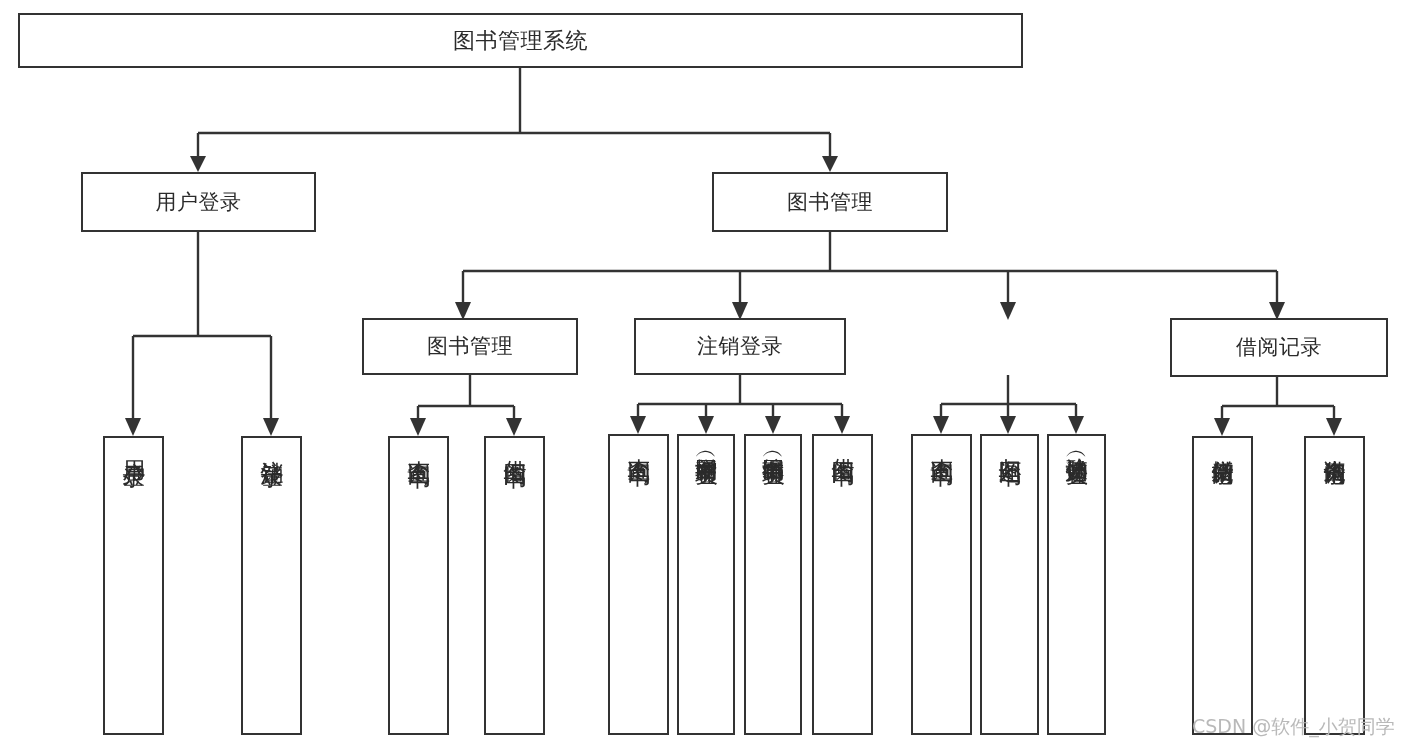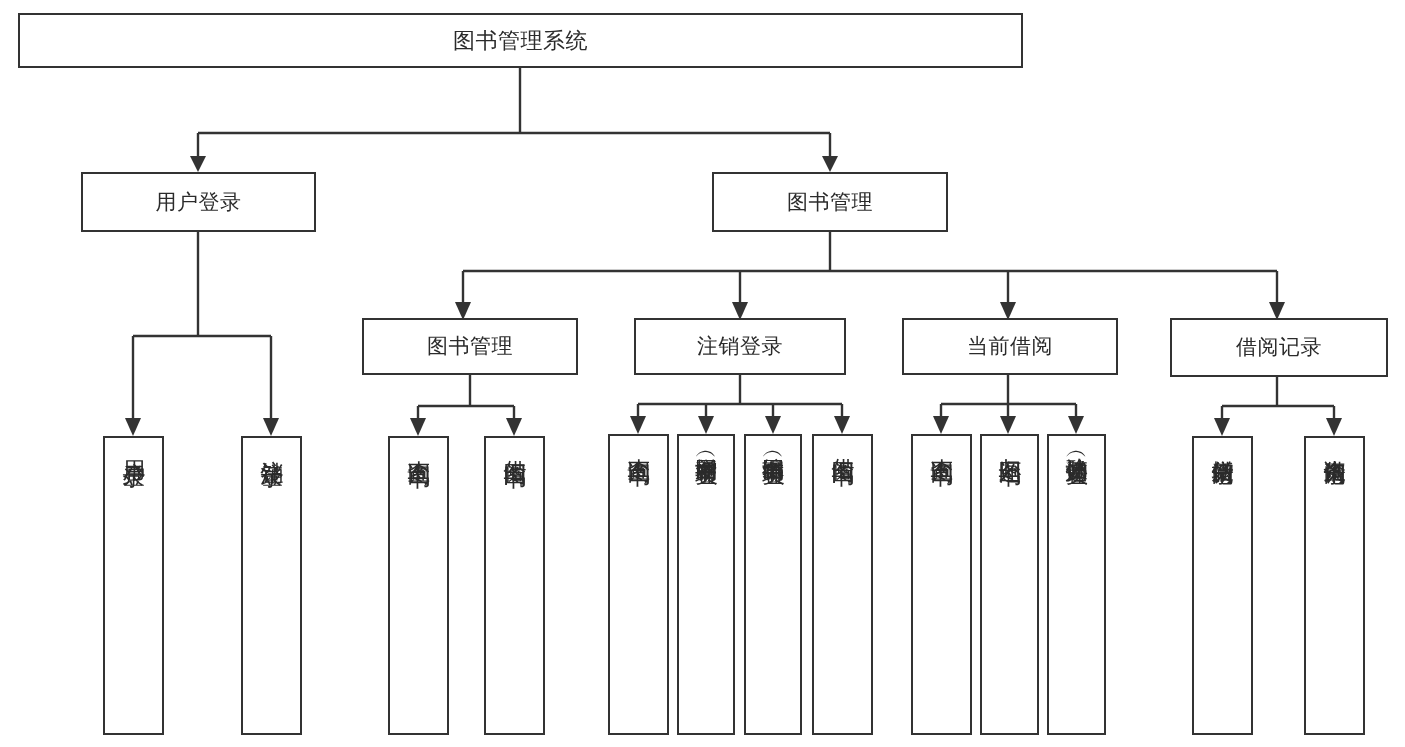--- a/index.html
+++ b/index.html
@@ -159,23 +159,20 @@
   <div class="node horiz" style="left:712px; top:172px; width:236px; height:60px;">
     <span class="label">图书管理</span>
   </div>
 
   <div class="node horiz" style="left:362px; top:318px; width:216px; height:57px;">
     <span class="label">图书管理</span>
   </div>
   <div class="node horiz" style="left:634px; top:318px; width:212px; height:57px;">
     <span class="label">注销登录</span>
   </div>
-  <div class="node horiz" style="left:902px; top:318px; width:216px; height:57px;">
-    <span class="label">当前借阅</span>
-  </div>
   <div class="node horiz" style="left:1170px; top:318px; width:218px; height:59px;">
     <span class="label">借阅记录</span>
   </div>
 
   <div class="node vert" style="left:103px; top:436px; width:61px; height:299px;">
     <span class="label">用户登录</span>
   </div>
   <div class="node vert" style="left:241px; top:436px; width:61px; height:299px;">
     <span class="label">注销登录</span>
   </div>
@@ -210,14 +207,15 @@
     <span class="label">确认归还（管理员）</span>
   </div>
 
   <div class="node vert tall" style="left:1192px; top:436px; width:61px; height:299px;">
     <span class="label">新增借阅记录</span>
   </div>
   <div class="node vert tall" style="left:1304px; top:436px; width:61px; height:299px;">
     <span class="label">查询借阅记录</span>
   </div>
 
+  <div class="watermark" style="left:1192px; top:714px;">CSDN @软件_小贺同学</div>
 
 </div>
 
 </body></html>

